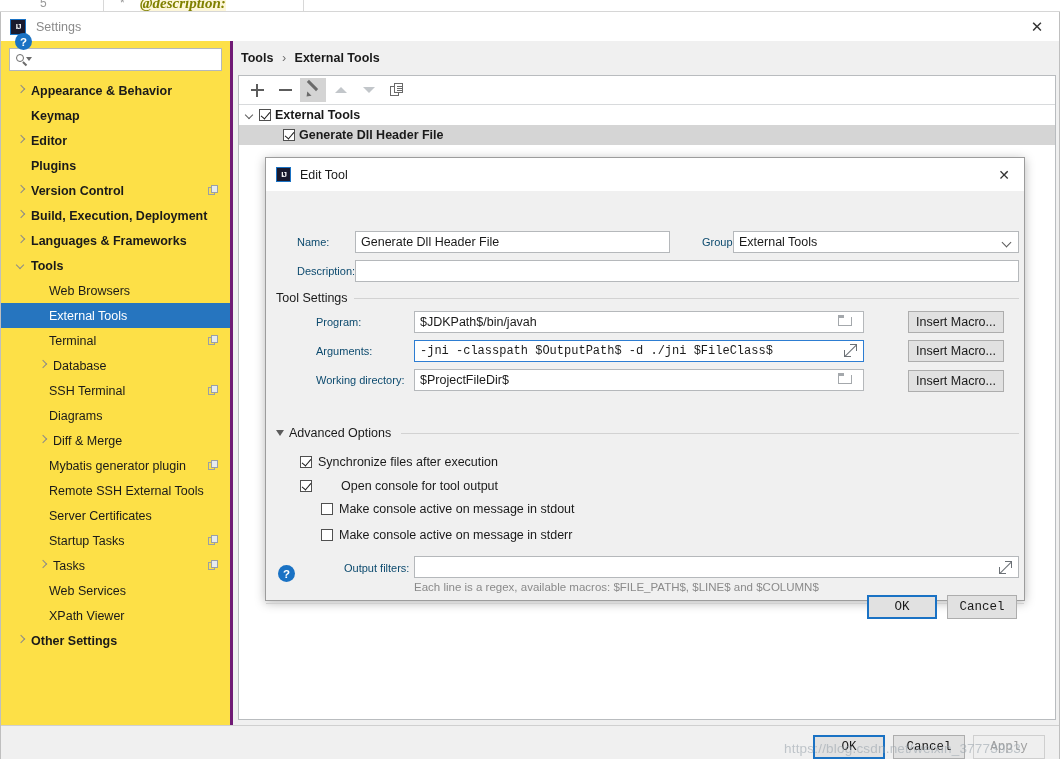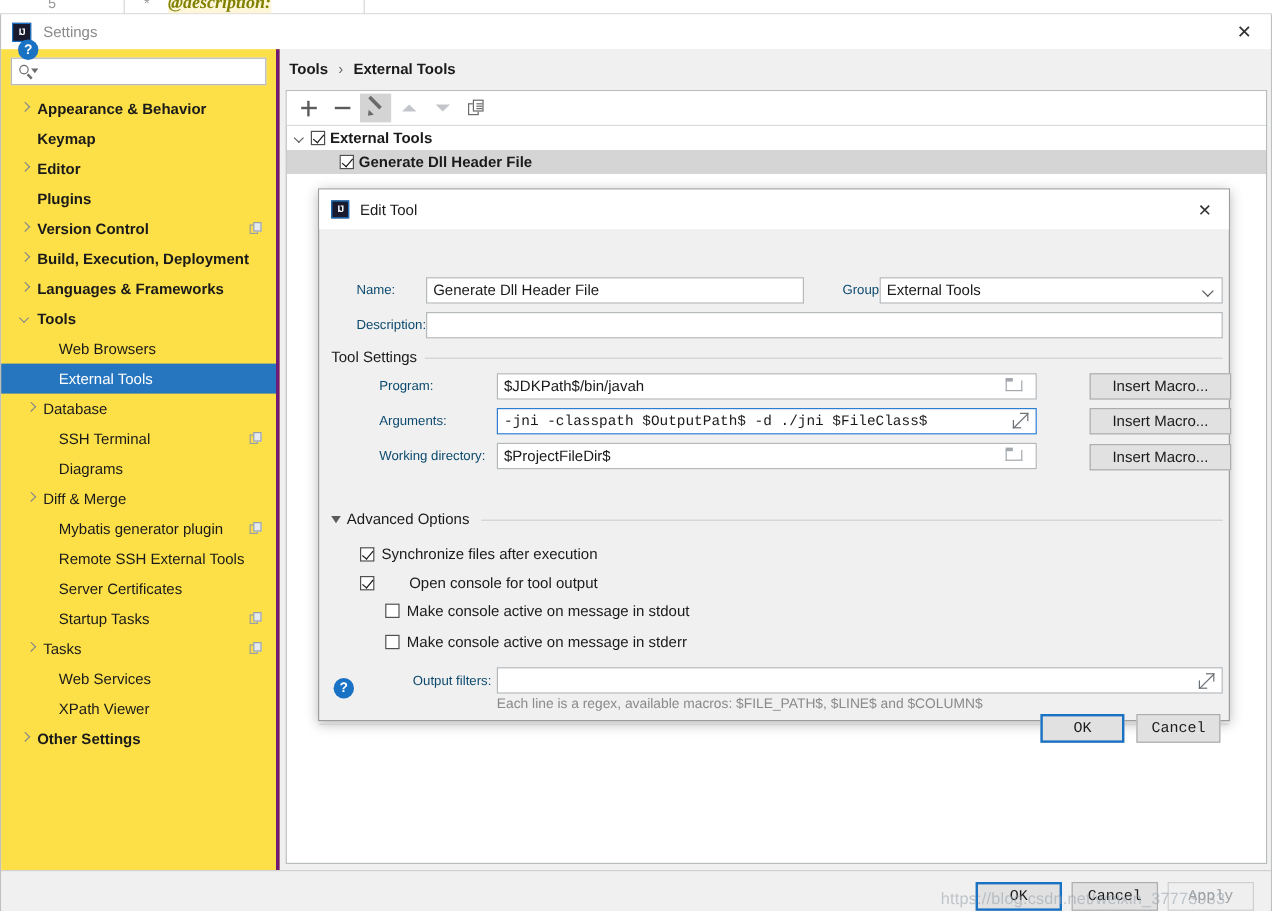--- a/index.html
+++ b/index.html
@@ -140,21 +140,21 @@
   }
   .tree-arrow.down::before {
     content: ""; position: absolute; left: 2px; top: 3px;
     width: 5px; height: 5px;
     border-right: 1.7px solid #8a8a8a; border-bottom: 1.7px solid #8a8a8a;
     transform: rotate(45deg);
   }
   .tree-label { font-size: 12.5px; color: #1a1a1a; }
   .tree-row.bold .tree-label { font-weight: bold; }
   .tree-row.child { padding-left: 32px; }
-  .tree-row.child-arrowed { padding-left: 19px; }
+  .tree-row.child-arrowed { padding-left: 36px; }
   .copy-badge {
     position: absolute; right: 11px; top: 7px;
     width: 11px; height: 11px;
   }
   .copy-badge .b1 {
     position: absolute; left: 0; top: 2px; width: 7px; height: 8px;
     border: 1px solid #9aa0a6;
   }
   .copy-badge .b2 {
     position: absolute; left: 3px; top: 0; width: 7px; height: 8px;
@@ -393,21 +393,21 @@
   .expand-ico .arrB {
     position: absolute; left: 0px; top: 6px; width: 7px; height: 7px;
     border-bottom: 1.4px solid #6b7075; border-left: 1.4px solid #6b7075;
   }
   .expand-ico .diag {
     position: absolute; left: -1px; top: 6px; width: 16px; height: 1.4px;
     background: #6b7075; transform: rotate(-45deg); transform-origin: center;
   }
 
   .macro-btn {
-    position: absolute; width: 118px; height: 22px;
+    position: absolute; width: 96px; height: 22px;
     background: #e1e1e1; border: 1px solid #adadad;
     font-size: 12.5px; display: flex; align-items: center; justify-content: center;
     cursor: default;
   }
   #macro-1 { left: 642px; top: 120px; }
   #macro-2 { left: 642px; top: 149px; }
   #macro-3 { left: 642px; top: 179px; }
 
   #adv-toggle {
     position: absolute; left: 10px; top: 235px;
@@ -535,20 +535,28 @@
           <span class="tree-arrow down"></span>
           <span class="tree-label">Tools</span>
         </div>
         <div class="tree-row child">
           <span class="tree-arrow"></span>
           <span class="tree-label">Web Browsers</span>
         </div>
         <div class="tree-row selected child">
           <span class="tree-arrow"></span>
           <span class="tree-label">External Tools</span>
+        </div>
+        <div class="tree-row child">
+          <span class="tree-arrow"></span>
+          <span class="tree-label">Terminal</span>
+          <span class="copy-badge">
+            <span class="b1"></span>
+            <span class="b2"></span>
+          </span>
         </div>
         <div class="tree-row child-arrowed">
           <span class="tree-arrow right"></span>
           <span class="tree-label">Database</span>
         </div>
         <div class="tree-row child">
           <span class="tree-arrow"></span>
           <span class="tree-label">SSH Terminal</span>
           <span class="copy-badge">
             <span class="b1"></span>

